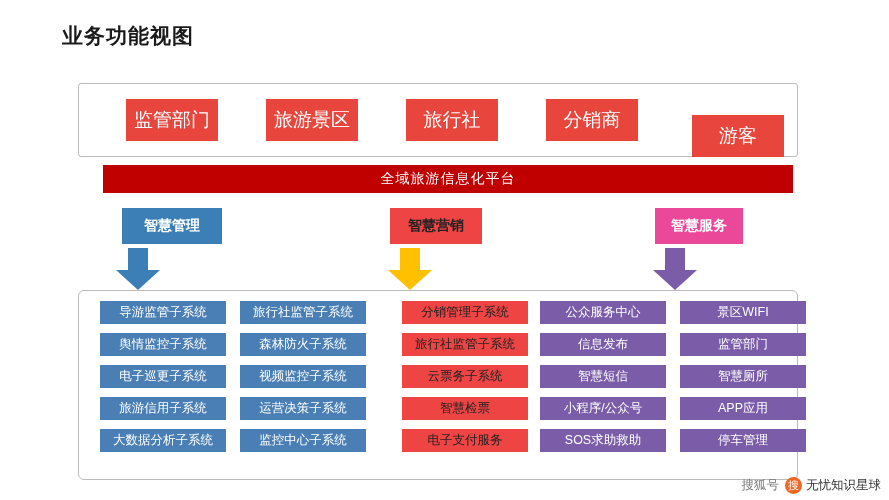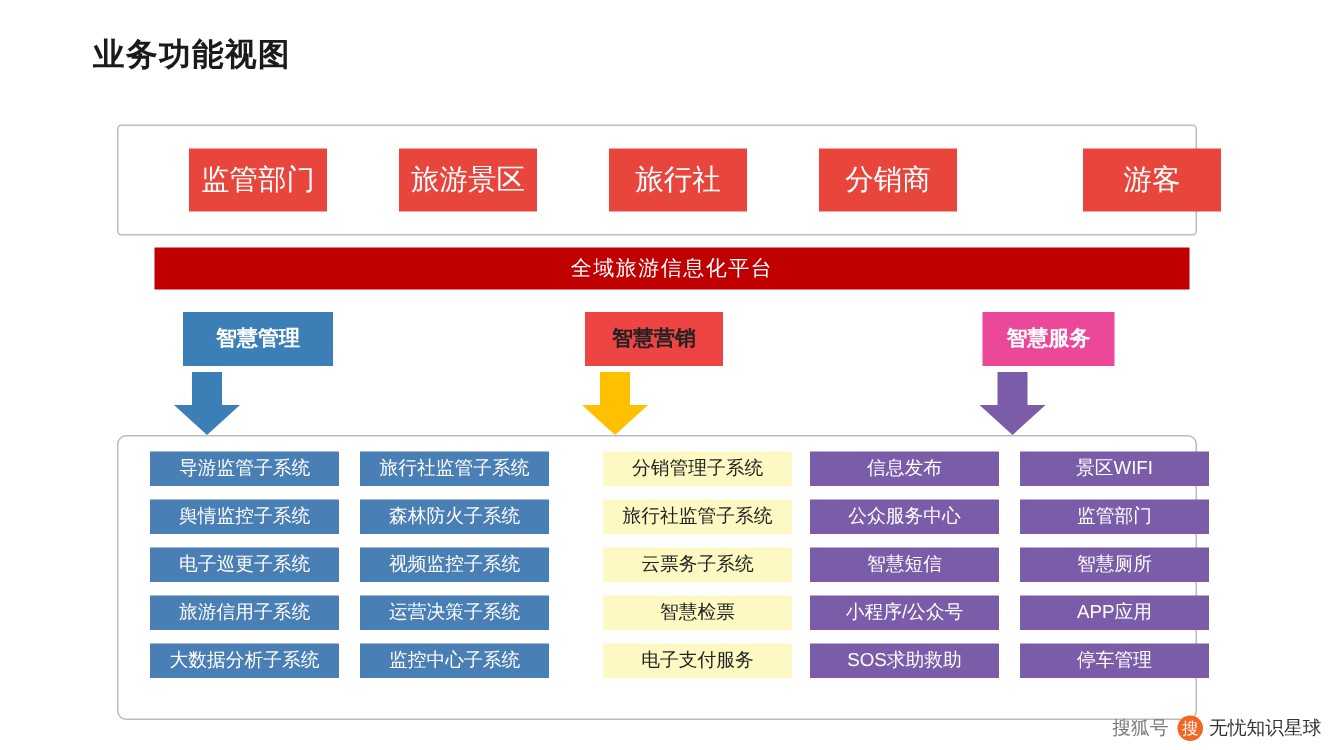--- a/index.html
+++ b/index.html
@@ -52,21 +52,21 @@
     font-size: 19px;
     display: flex;
     align-items: center;
     justify-content: center;
     box-sizing: border-box;
   }
   .actor.a0 { left: 126px; }
   .actor.a1 { left: 266px; }
   .actor.a2 { left: 406px; }
   .actor.a3 { left: 546px; }
-  .actor.a4 { left: 722px; }
+  .actor.a4 { left: 692px; margin-top: 16px; }
 
   
   .platform {
     position: absolute;
     left: 103px;
     top: 165px;
     width: 690px;
     height: 28px;
     background: #c00000;
     color: #ffffff;
@@ -148,21 +148,21 @@
     margin-bottom: 9px;
     color: #ffffff;
     font-size: 12.5px;
     display: flex;
     align-items: center;
     justify-content: center;
     box-sizing: border-box;
     white-space: nowrap;
   }
   .blue   { background: #4a7fb5; }
-  .yellow { background: #fef9c3; color: #222222; }
+  .yellow { background: #ef4444; color: #222222; }
   .purple { background: #7a5ca8; }
 
   
   .watermark {
     position: absolute;
     right: 8px;
     bottom: 6px;
     display: flex;
     align-items: center;
     font-size: 12.5px;
@@ -235,22 +235,22 @@
 
   <div class="col c2">
     <div class="cell yellow">分销管理子系统</div>
     <div class="cell yellow">旅行社监管子系统</div>
     <div class="cell yellow">云票务子系统</div>
     <div class="cell yellow">智慧检票</div>
     <div class="cell yellow">电子支付服务</div>
   </div>
 
   <div class="col c3">
+    <div class="cell purple">公众服务中心</div>
     <div class="cell purple">信息发布</div>
-    <div class="cell purple">公众服务中心</div>
     <div class="cell purple">智慧短信</div>
     <div class="cell purple">小程序/公众号</div>
     <div class="cell purple">SOS求助救助</div>
   </div>
 
   <div class="col c4">
     <div class="cell purple">景区WIFI</div>
     <div class="cell purple">监管部门</div>
     <div class="cell purple">智慧厕所</div>
     <div class="cell purple">APP应用</div>

